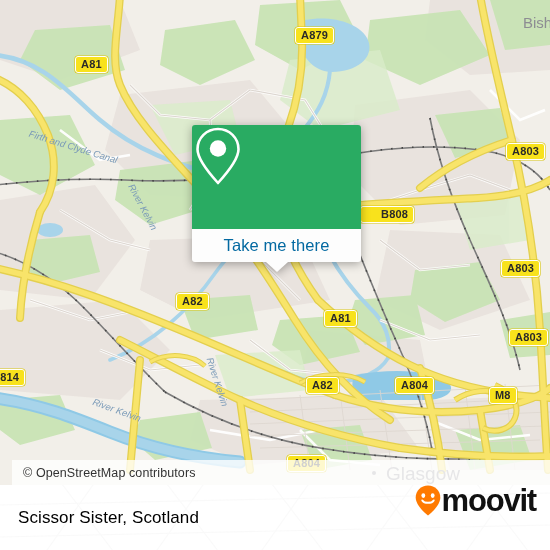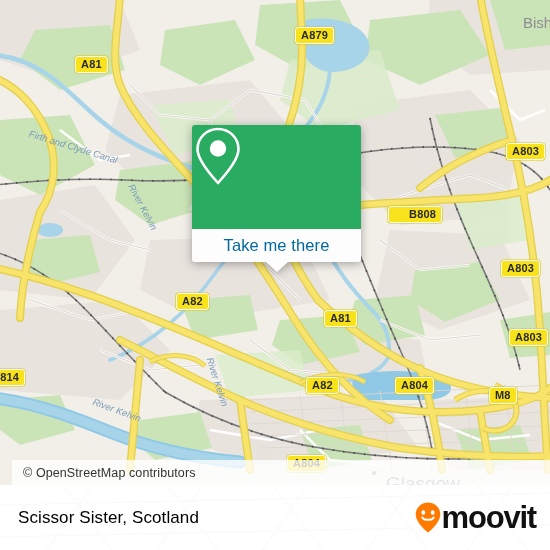--- a/index.html
+++ b/index.html
@@ -47,21 +47,21 @@
   #footer{
     position:absolute;left:0;top:485px;width:550px;height:65px;
     background:#ffffff;overflow:hidden;
   }
   #footer .bgmark{position:absolute;left:0;top:0;opacity:.045;}
   #footer .title{
     position:absolute;left:18px;top:0;height:65px;
     display:flex;align-items:center;
     font-size:17px;color:#000000;letter-spacing:.1px;
   }
-  #logo{position:absolute;right:14px;top:0;height:65px;display:flex;align-items:center;}
+  #logo{position:absolute;right:14px;top:0;height:65px;display:flex;}
   #logo .pin{width:26px;height:31px;margin-right:1px;}
   #logo .word{font-size:31px;font-weight:bold;color:#111;letter-spacing:-1.2px;line-height:1;}
 
   
   .shield{
     position:absolute;background:#f8e21c;border:1.6px solid #ffffff;
     border-radius:3px;color:#2a2a2a;font-size:11px;font-weight:bold;
     padding:1px 5px 2px 5px;letter-spacing:.2px;white-space:nowrap;
     box-shadow:0 0 0 .6px #d8c611;
   }
@@ -271,27 +271,27 @@
       </g>
     </svg>
 
     <div class="waterlbl" style="left:31px;top:128px;transform:rotate(17deg);">Firth and Clyde Canal</div>
     <div class="waterlbl" style="left:136px;top:182px;transform:rotate(62deg);">River Kelvin</div>
     <div class="waterlbl" style="left:215px;top:356px;transform:rotate(72deg);">River Kelvin</div>
     <div class="waterlbl" style="left:95px;top:396px;transform:rotate(20deg);">River Kelvin</div>
     <div class="waterlbl" style="left:105px;top:397px;transform:rotate(22deg);opacity:0;">River Kelvin</div>
 
     <div class="placelbl" style="left:523px;top:14px;font-size:15px;">Bisho</div>
-    <div class="placelbl" style="left:386px;top:473px;font-size:19px;">Glasgow</div>
+    <div class="placelbl" style="left:386px;top:463px;font-size:19px;">Glasgow</div>
     <div style="position:absolute;left:372px;top:471px;width:4px;height:4px;border-radius:50%;background:#8d8d93;"></div>
 
     <div class="shield" style="left:75px;top:56px;">A81</div>
     <div class="shield" style="left:295px;top:27px;">A879</div>
     <div class="shield" style="left:506px;top:143px;">A803</div>
-    <div class="shield" style="left:388px;top:206px;padding-left:20px;">B808</div>
+    <div class="shield" style="left:360px;top:206px;padding-left:20px;">B808</div>
     <div class="shield" style="left:501px;top:260px;">A803</div>
     <div class="shield" style="left:176px;top:293px;">A82</div>
     <div class="shield" style="left:324px;top:310px;">A81</div>
     <div class="shield" style="left:509px;top:329px;">A803</div>
     <div class="shield" style="left:-14px;top:369px;">A814</div>
     <div class="shield" style="left:306px;top:377px;">A82</div>
     <div class="shield" style="left:395px;top:377px;">A804</div>
     <div class="shield" style="left:489px;top:387px;">M8</div>
     <div class="shield" style="left:287px;top:455px;">A804</div>
 

